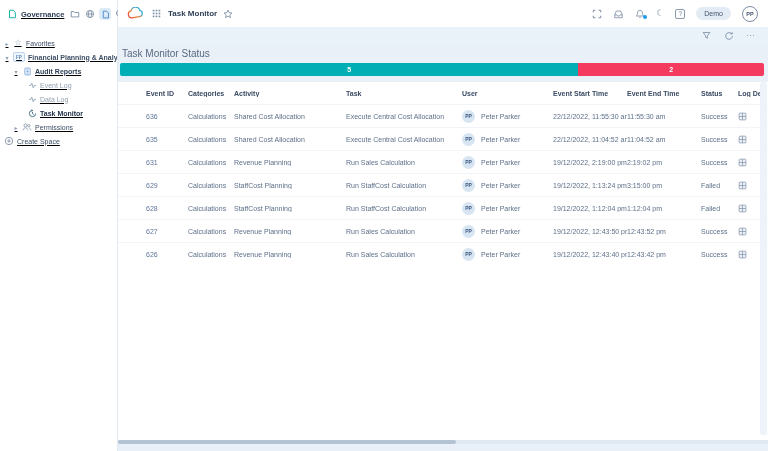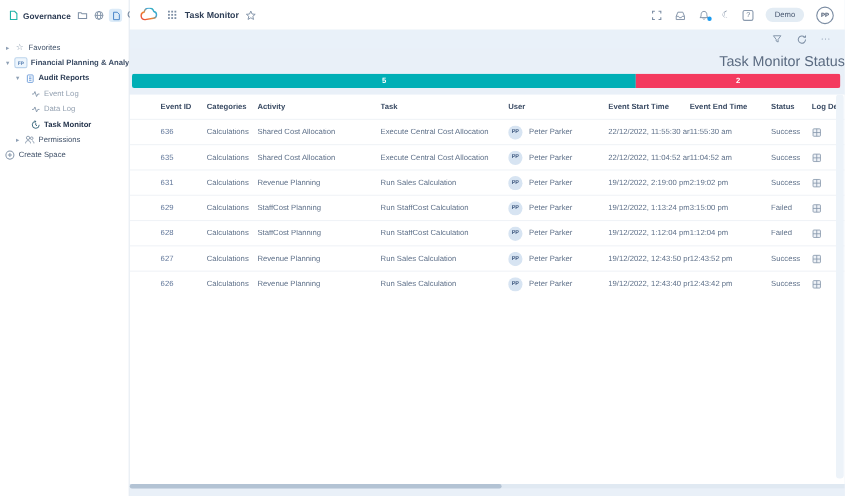--- a/index.html
+++ b/index.html
@@ -1,21 +1,21 @@
 <!DOCTYPE html>
 <html><head>
 <meta charset="utf-8">
 <style>
   * { margin:0; padding:0; box-sizing:border-box; }
   html,body { width:768px; height:451px; overflow:hidden; }
   body { font-family:"Liberation Sans","DejaVu Sans",sans-serif; background:#e9f0f8; }
   .app { display:flex; width:768px; height:451px; }
 
   
-  .sidebar { width:118px; background:#fff; border-right:1px solid #e2e9f1; flex-shrink:0; display:flex; flex-direction:column; }
+  .sidebar { width:118px; background:#fff; border-right:1px solid #e2e9f1; flex-shrink:0; display:flex; flex-direction:column;text-decoration:underline; }
   .sb-header { display:flex; align-items:center; gap:3px; padding:8px 5px 6px 6px; }
   .sb-title { font-size:7.5px; font-weight:bold; color:#2b3a52; margin-right:2px; white-space:nowrap; }
   .sb-hicon { width:12px; height:12px; display:flex; align-items:center; justify-content:center; color:#7d8ea4; flex-shrink:0; }
   .sb-hicon.active { background:#dcebf8; border-radius:3px; }
   .sb-hicon svg { display:block; }
   .collapse-glyph { font-size:8px; color:#9aa8ba; }
   .sb-tree { padding-top:10px; }
   .sb-item { display:flex; align-items:center; gap:3px; height:14px; font-size:7px; color:#3d4e66; white-space:nowrap; overflow:hidden; cursor:default; }
   .ind0 { padding-left:4px; } .ind1 { padding-left:13px; } .ind2 { padding-left:27px; }
   .caret { font-size:6px; color:#8fa0b5; width:6px; text-align:center; flex-shrink:0; }
@@ -39,21 +39,21 @@
   .help-sq { width:10px; height:10px; border:1px solid #8a9aae; border-radius:2px; color:#6a7b90; font-size:6.5px; display:flex; align-items:center; justify-content:center; }
   .demo-pill { background:#e3ecf4; color:#44546d; font-size:7px; padding:3px 8px; border-radius:8px; }
   .avatar-top { width:16px; height:16px; border:1px solid #7c8da3; border-radius:50%; background:#fff; color:#44546d; font-size:5.5px; font-weight:bold; display:flex; align-items:center; justify-content:center; }
 
   .toolbar { height:17px; background:#e9f1f9; display:flex; align-items:center; justify-content:flex-end; gap:13px; padding:0 14px 0 0; flex-shrink:0; }
   .toolbar .tb-icon { color:#7d8ea4; }
   .dots { display:flex; gap:1.5px; }
   .dots i { width:1.5px; height:1.5px; border-radius:50%; background:#7d8ea4; }
 
   .content { flex:1; display:flex; flex-direction:column; min-height:0; }
-  .status-title { font-size:13px; color:#5a6a80; padding:4px 0 4px 4px;text-align:right; }
+  .status-title { font-size:10px; color:#5a6a80; padding:4px 0 4px 4px; }
   .statusbar { height:13px; display:flex; margin:0 4px 6px 2px; border-radius:2px; overflow:hidden; }
   .seg { display:flex; align-items:center; justify-content:center; color:#fff; font-size:7px; font-weight:bold; }
 
   
   .table-wrap { flex:1; background:#fff; position:relative; min-height:0; overflow:hidden; }
   .grid-row { display:grid; grid-template-columns:28px 42px 46px 112px 116px 91px 74px 74px 37px 28px; align-items:center; }
   .thead { height:22px; font-size:7px; font-weight:bold; color:#394a63; }
   .trow { height:23px; font-size:7px; color:#5e7089; border-top:1px solid #f0f3f7; }
   .cell { overflow:hidden; white-space:nowrap; }
   .cb { width:9px; height:9px; background:#dce7f1; border-radius:2px; margin-left:7px; }

